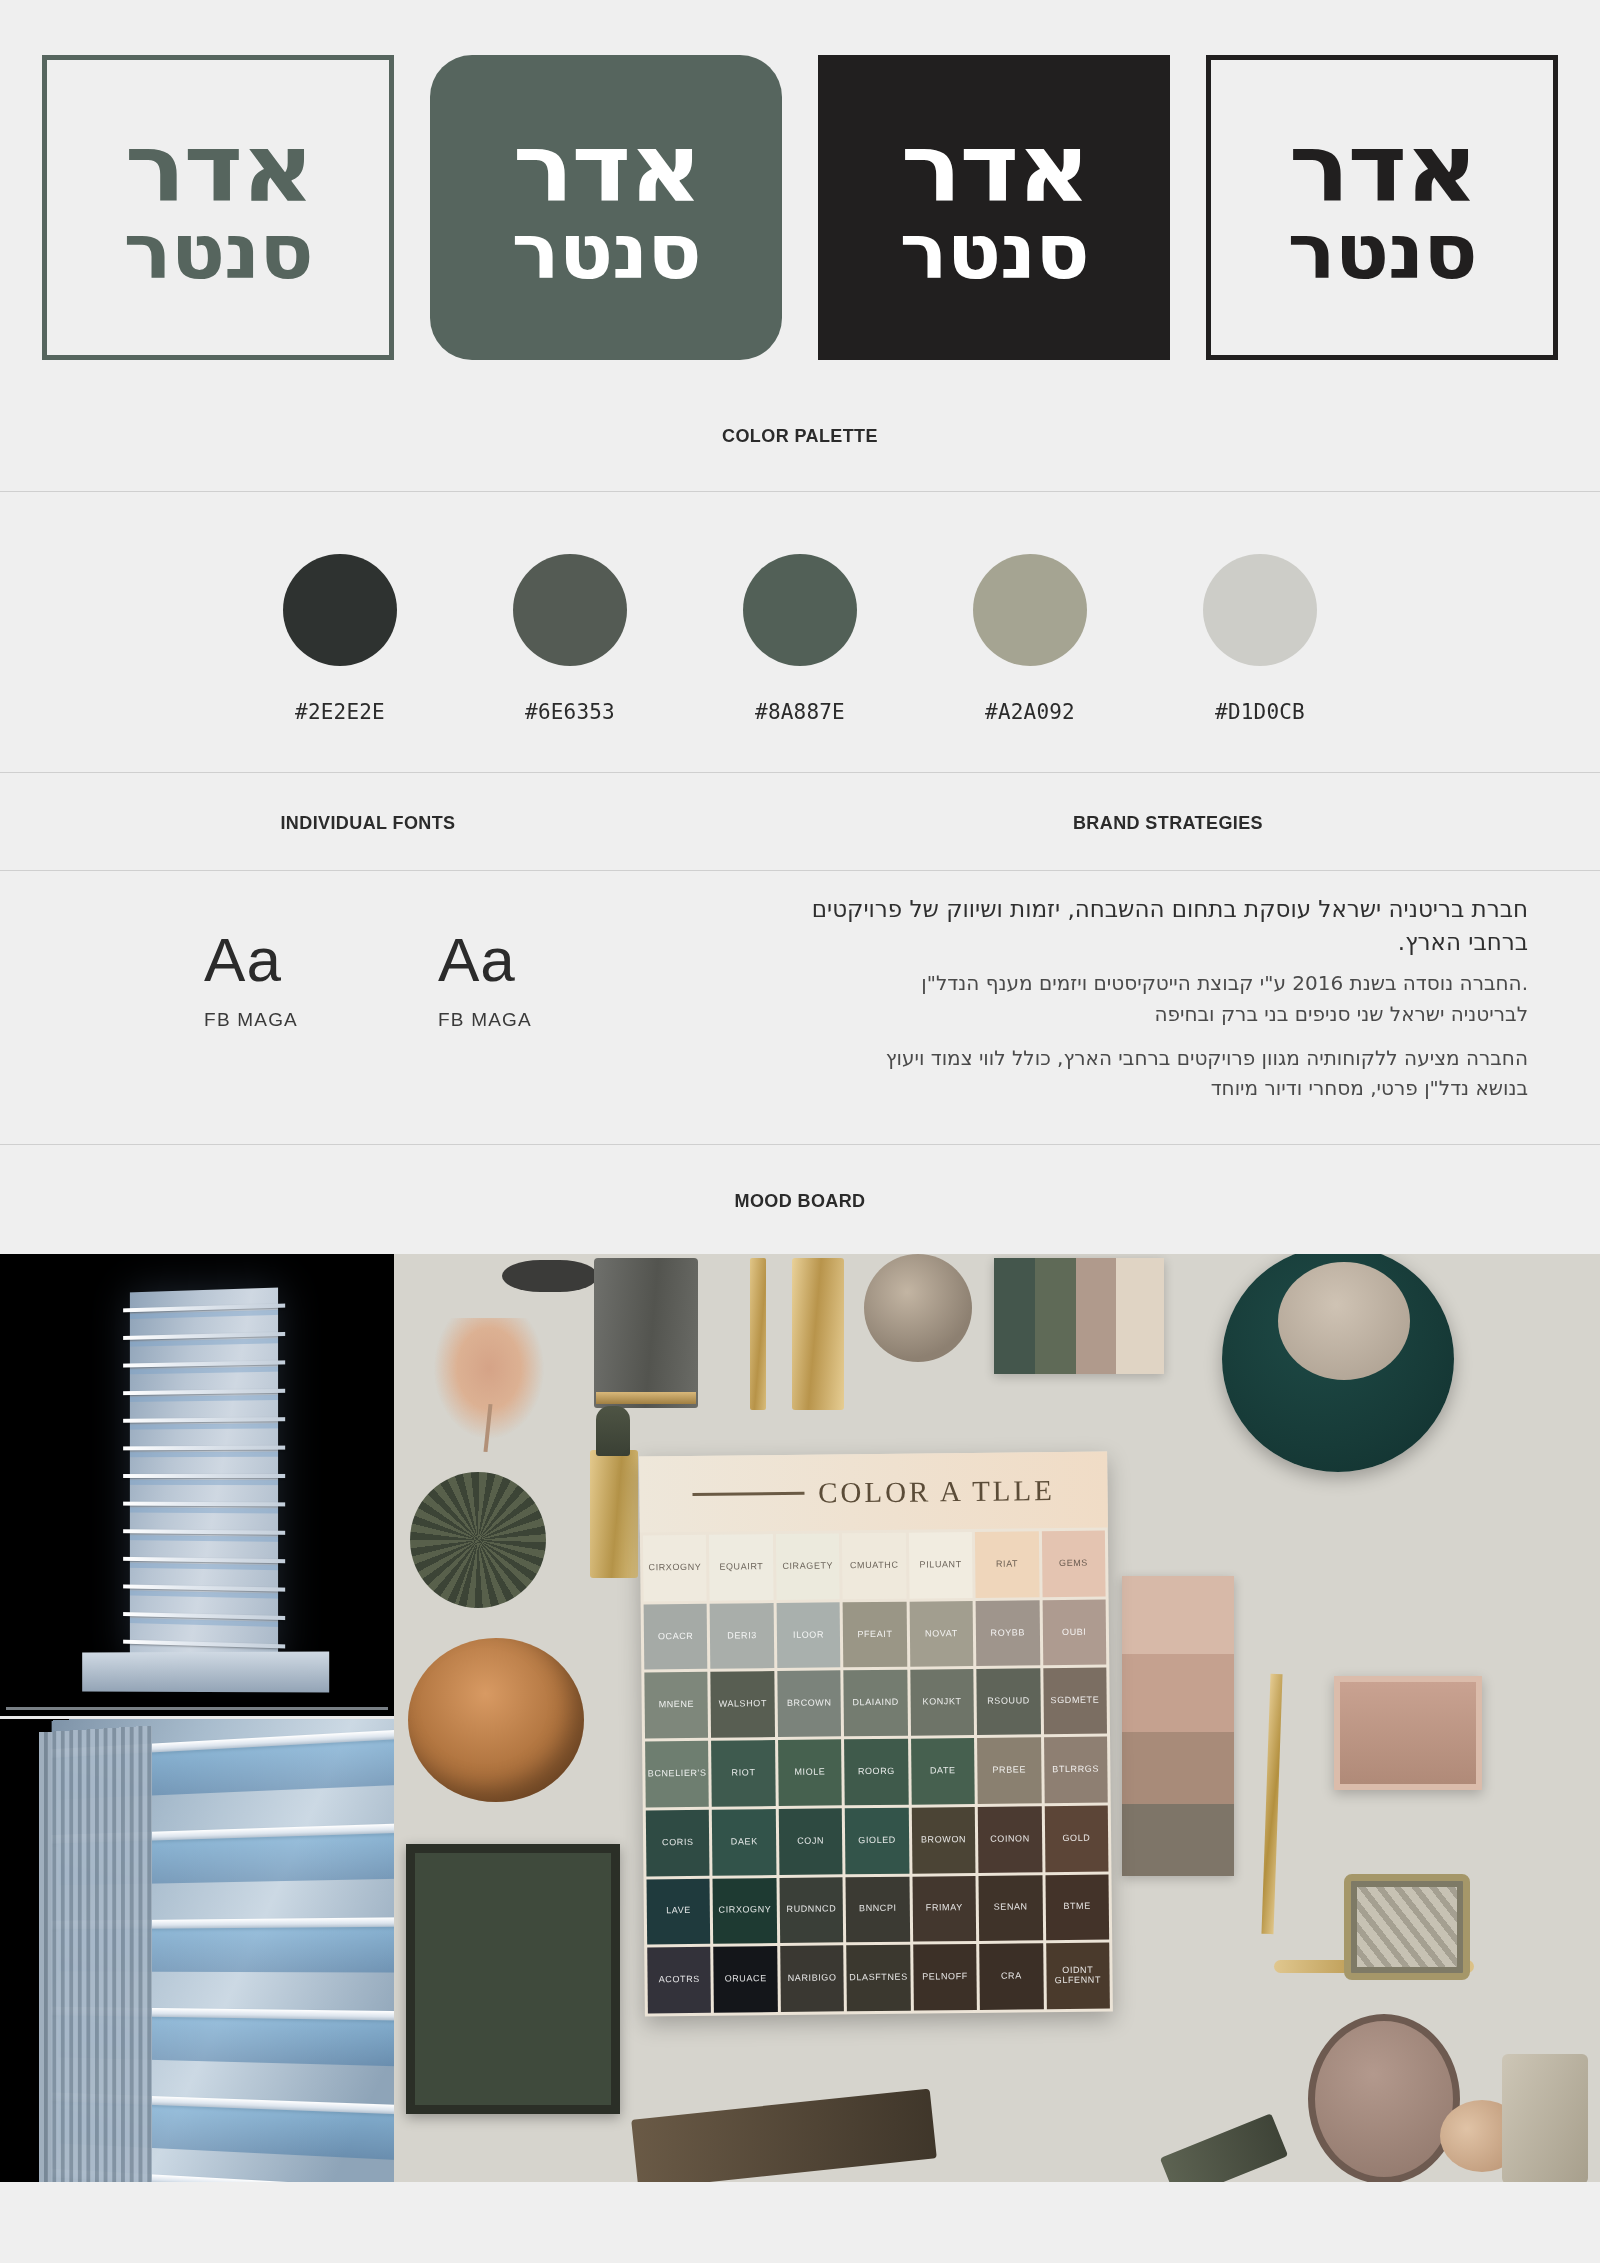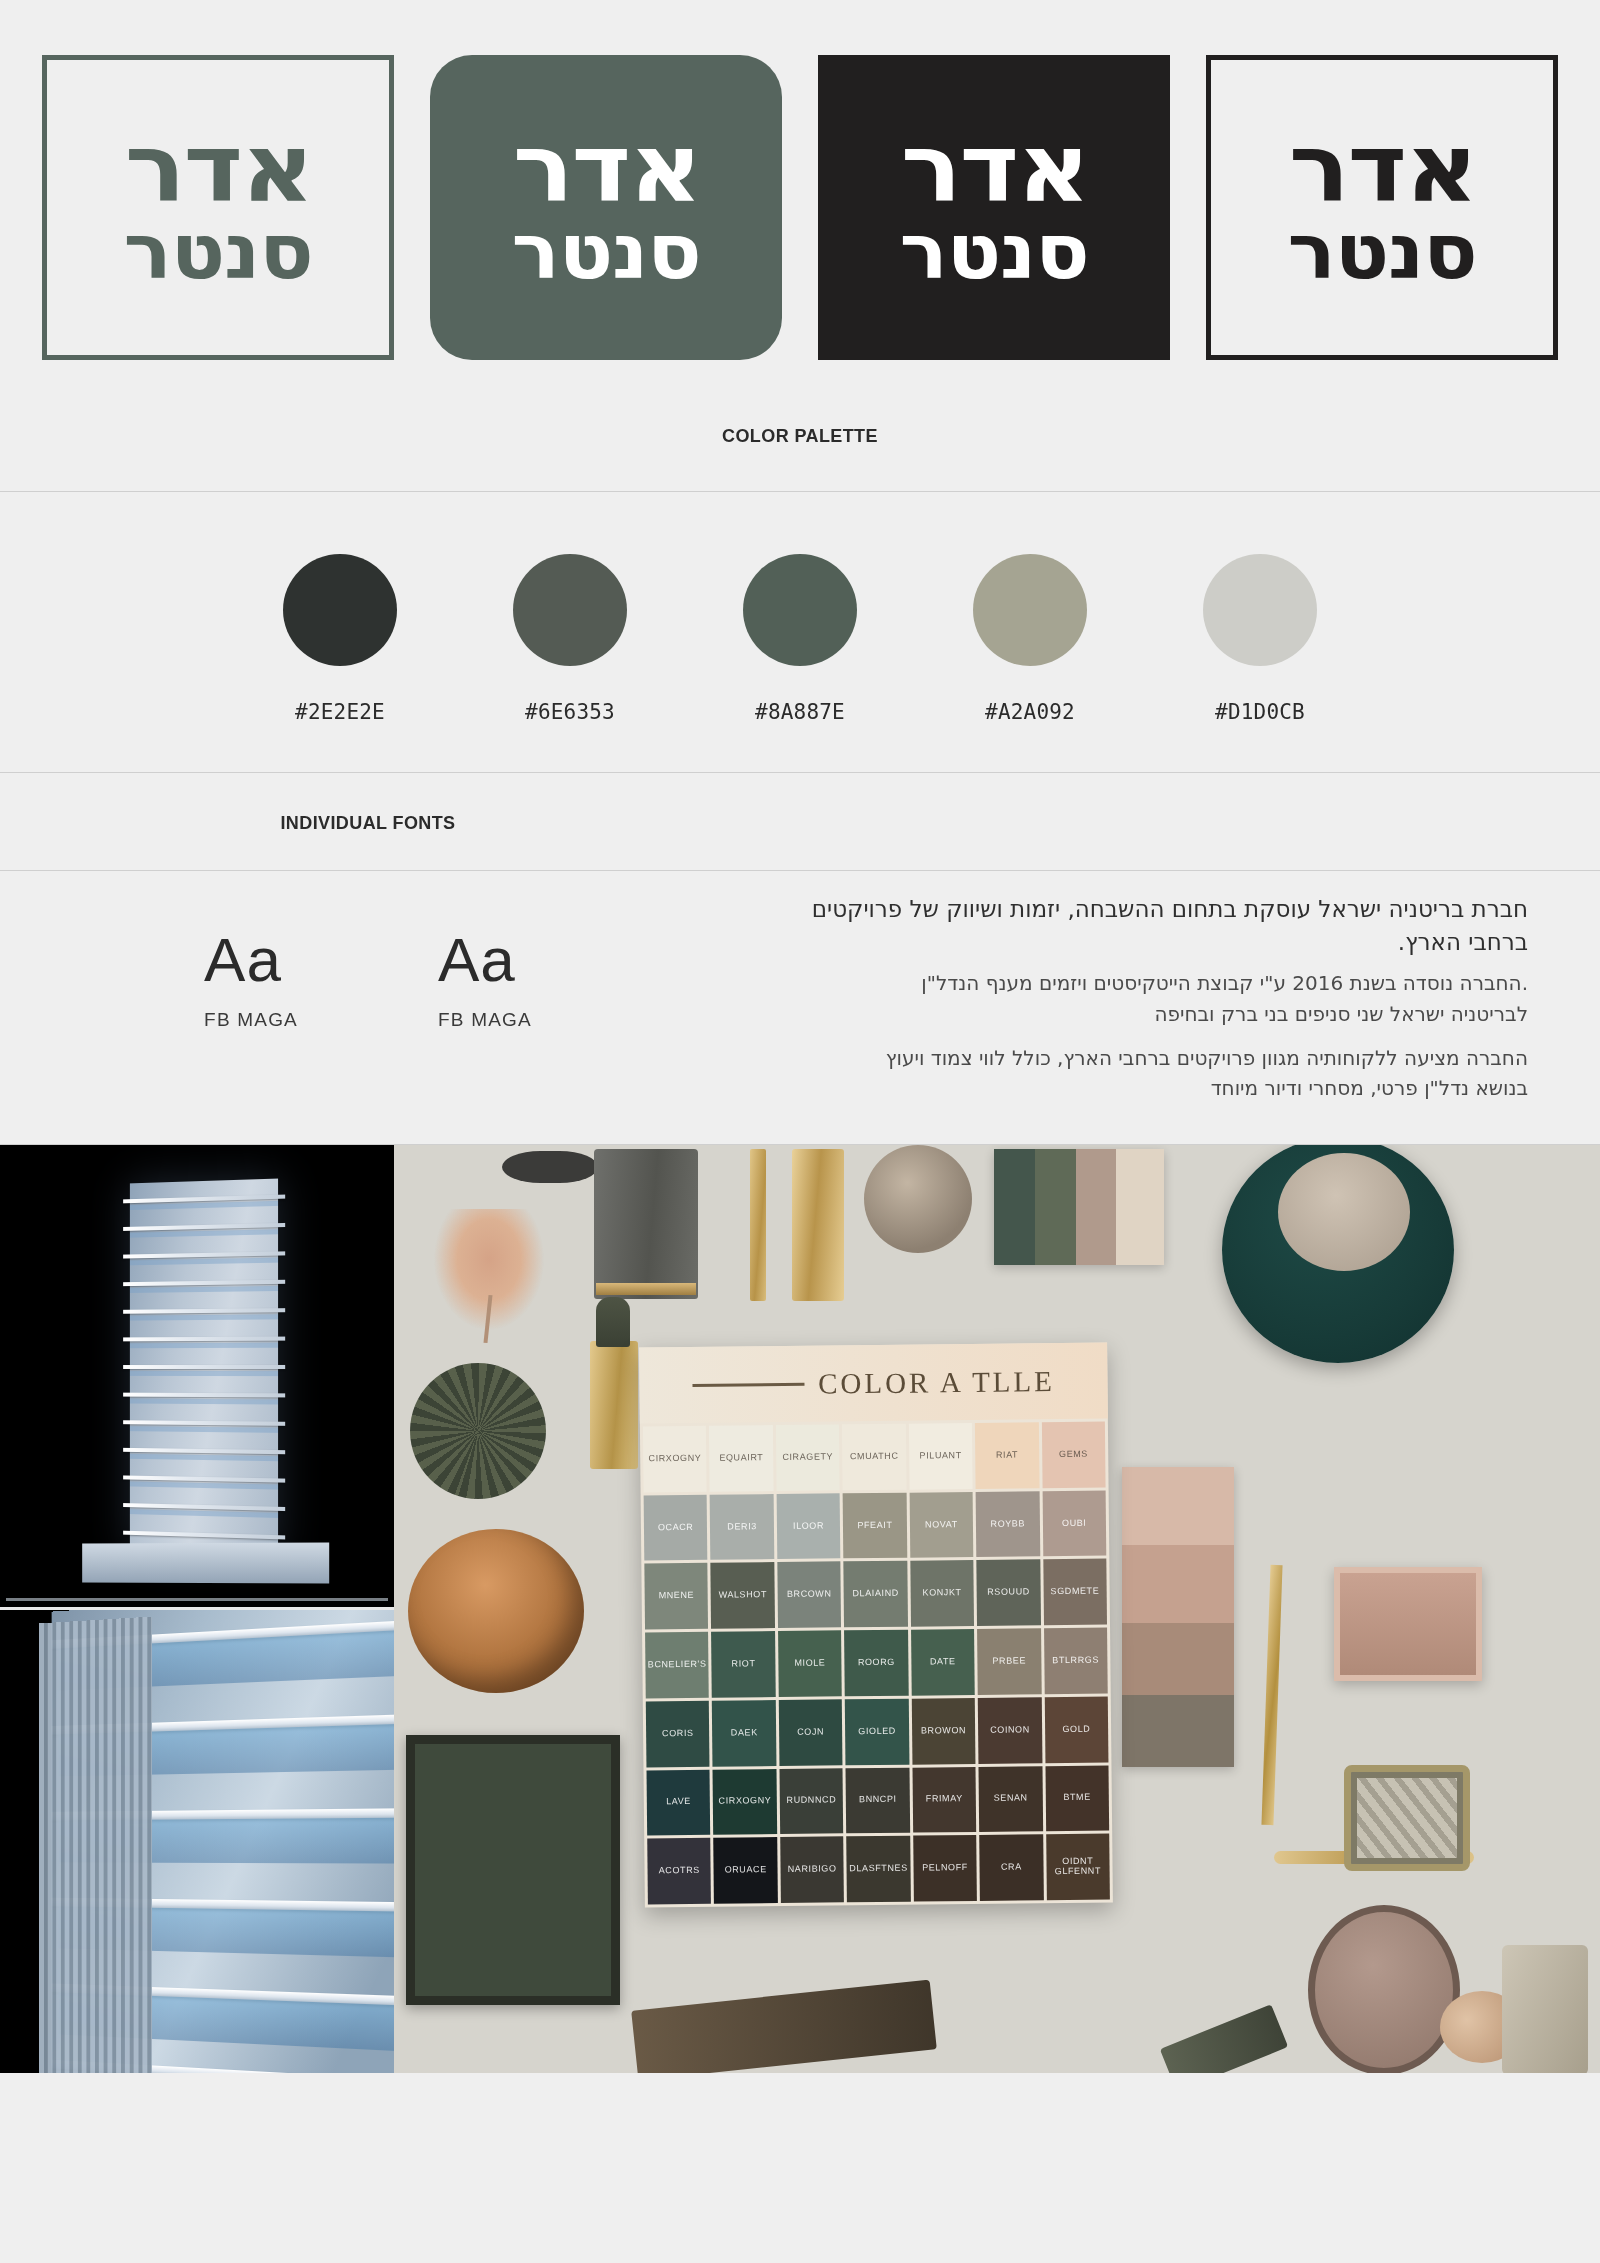--- a/index.html
+++ b/index.html
@@ -486,20 +486,23 @@
       <div class="swatch-hex">#D1D0CB</div>
     </div>
   </div>
 
   <div class="rule"></div>
 
   <div class="two-col-head">
     <div class="col left">
       <div class="section-title">INDIVIDUAL FONTS</div>
     </div>
+    <div class="col right">
+      <div class="section-title">BRAND STRATEGIES</div>
+    </div>
   </div>
   <div class="rule"></div>
 
   <div class="two-col-body">
 
     <div class="fonts-col">
       <div class="font-spec">
         <div class="aa">Aa</div>
         <div class="fname">FB MAGA</div>
       </div>
@@ -516,20 +519,23 @@
         <p>לבריטניה ישראל שני סניפים בני ברק ובחיפה</p>
         <p class="gap">החברה מציעה ללקוחותיה מגוון פרויקטים ברחבי הארץ, כולל לווי צמוד ויעוץ</p>
         <p>בנושא נדל"ן פרטי, מסחרי ודיור מיוחד</p>
       </div>
     </div>
 
   </div>
 
   <div class="rule"></div>
 
+  <div class="band-mood-head">
+    <div class="section-title">MOOD BOARD</div>
+  </div>
 
   <div class="mood">
 
     <div class="mood-left">
 
       <div class="cell cell-tower">
         <div class="tower-wrap">
           <div class="tower">
             <div class="slab" style="top:16px"></div>
               <div class="glassband" style="top:22px"></div>

